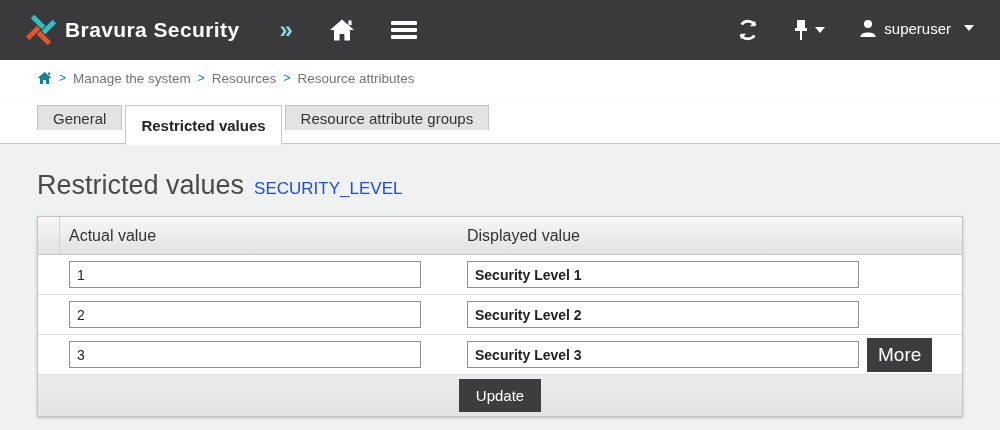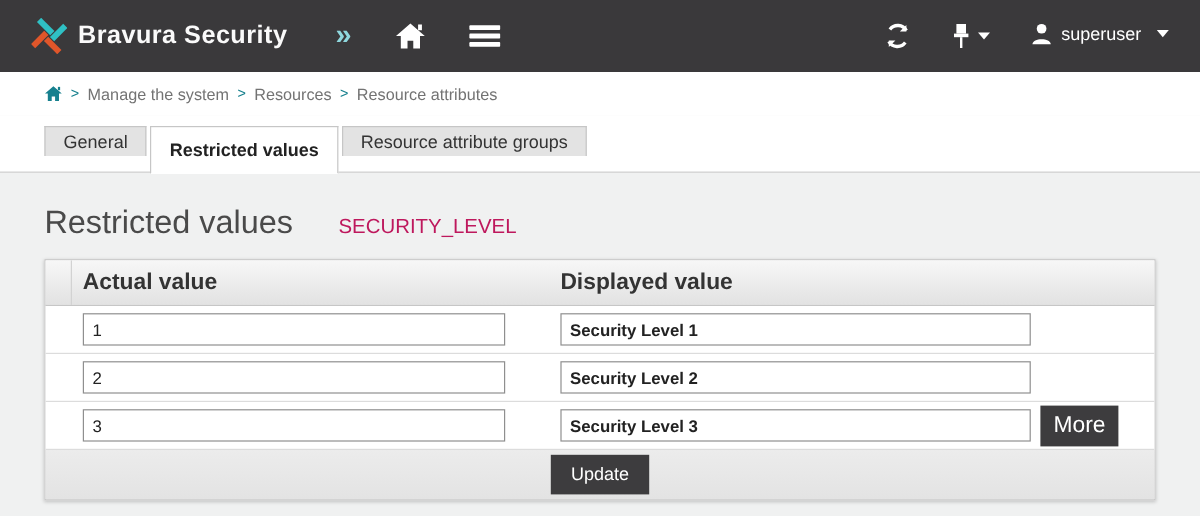--- a/index.html
+++ b/index.html
@@ -32,31 +32,31 @@
   .tab { background:#e3e3e3; border:1px solid #c6c6c6; border-bottom:none;
          padding:0 15px; font-size:15px; color:#333; display:flex; align-items:center;
          height:25px; margin-bottom:-1px; cursor:pointer; position:relative; }
   .tab.active { background:#fff; font-weight:bold; color:#222; height:40px;
                 border-bottom:1px solid #fff; z-index:2; }
 
   
   .panel { background:#f0f1f1; height:294px; padding:26px 0 0 37px; }
   .page-title { font-size:27px; color:#4a4a4a; font-weight:normal; display:flex;
                 align-items:baseline; gap:10px; }
-  .page-subtitle { font-size:17px; color:#be185d; font-weight:normal;margin-left:28px; }
+  .page-subtitle { font-size:17px; color:#1d4ed8; font-weight:normal; }
 
   
   .grid { width:926px; margin-top:15px; background:#fff; border:1px solid #c3c3c3;
           box-shadow:0 1px 3px rgba(0,0,0,.2); }
   .grid-head { display:flex; height:38px; align-items:center;
                background:linear-gradient(#f7f7f7,#e2e2e2); border-bottom:1px solid #c6c6c6; }
   .col-sel { width:22px; align-self:stretch; border-right:1px solid #d2d2d2; }
   .col-actual { width:398px; padding-left:9px; }
   .col-displayed { flex:1; padding-left:9px; }
-  .grid-head .hdr { font-size:19px; font-weight:bold; color:#333; }
+  .grid-head .hdr { font-size:16px; font-weight:normal; color:#333; }
   .grid-row { display:flex; height:40px; align-items:center; background:#fff;
               border-bottom:1px solid #dcdcdc; }
   .grid-row .col-sel { border-right:none; }
   .cell-actual { width:398px; padding-left:9px; }
   .cell-displayed { flex:1; padding-left:9px; display:flex; align-items:center; gap:8px; }
   .txt { height:27px; border:1px solid #8f8f8f; background:#fff; font-size:14px;
          color:#222; padding:0 7px; font-family:"Liberation Sans", sans-serif; }
   .txt.actual { width:352px; }
   .txt.displayed { width:392px;font-weight:bold; }
   .btn-dark { background:#3d3c3e; color:#fff; border:none; font-size:19px;

